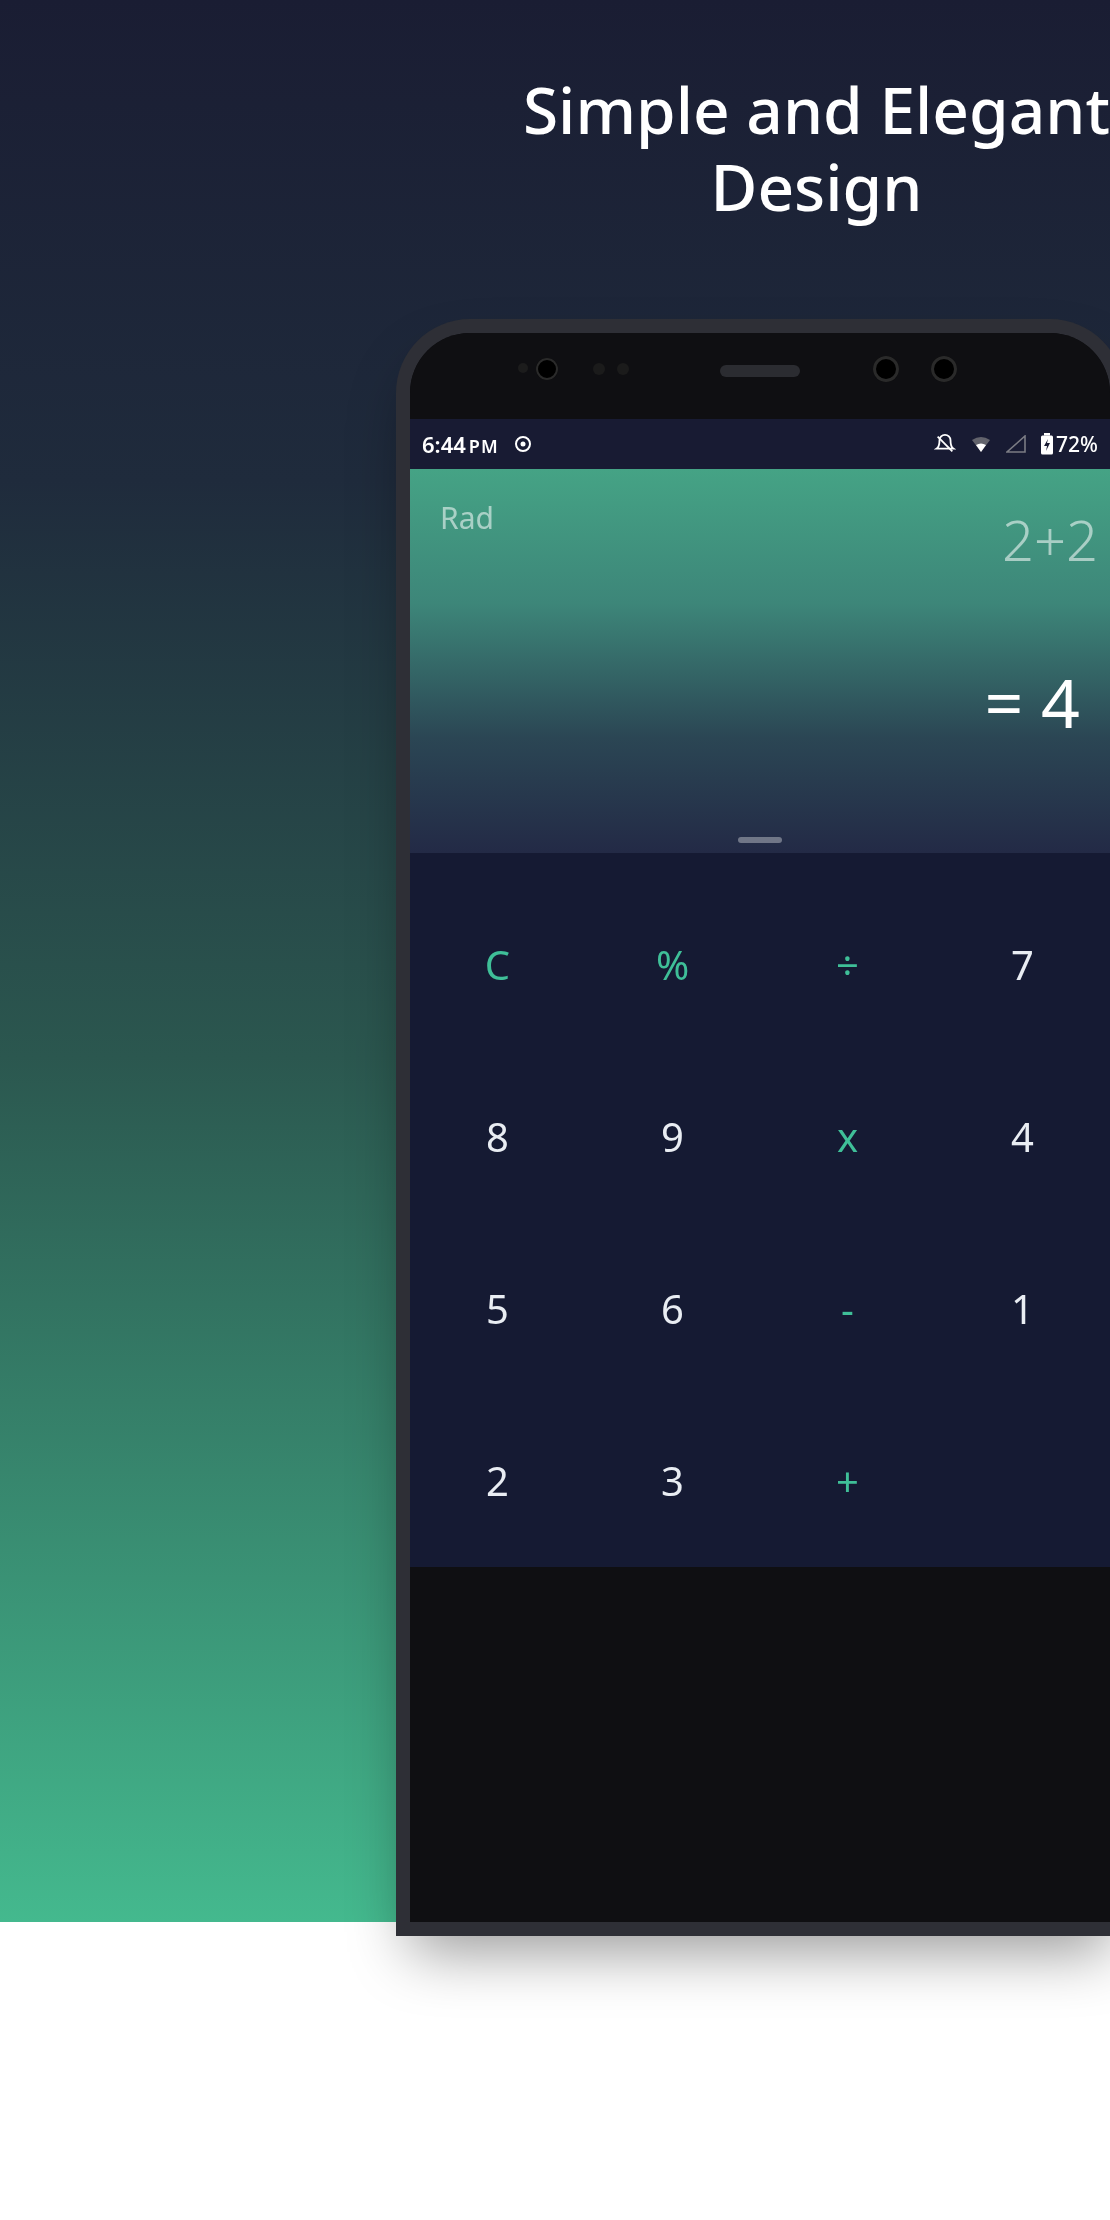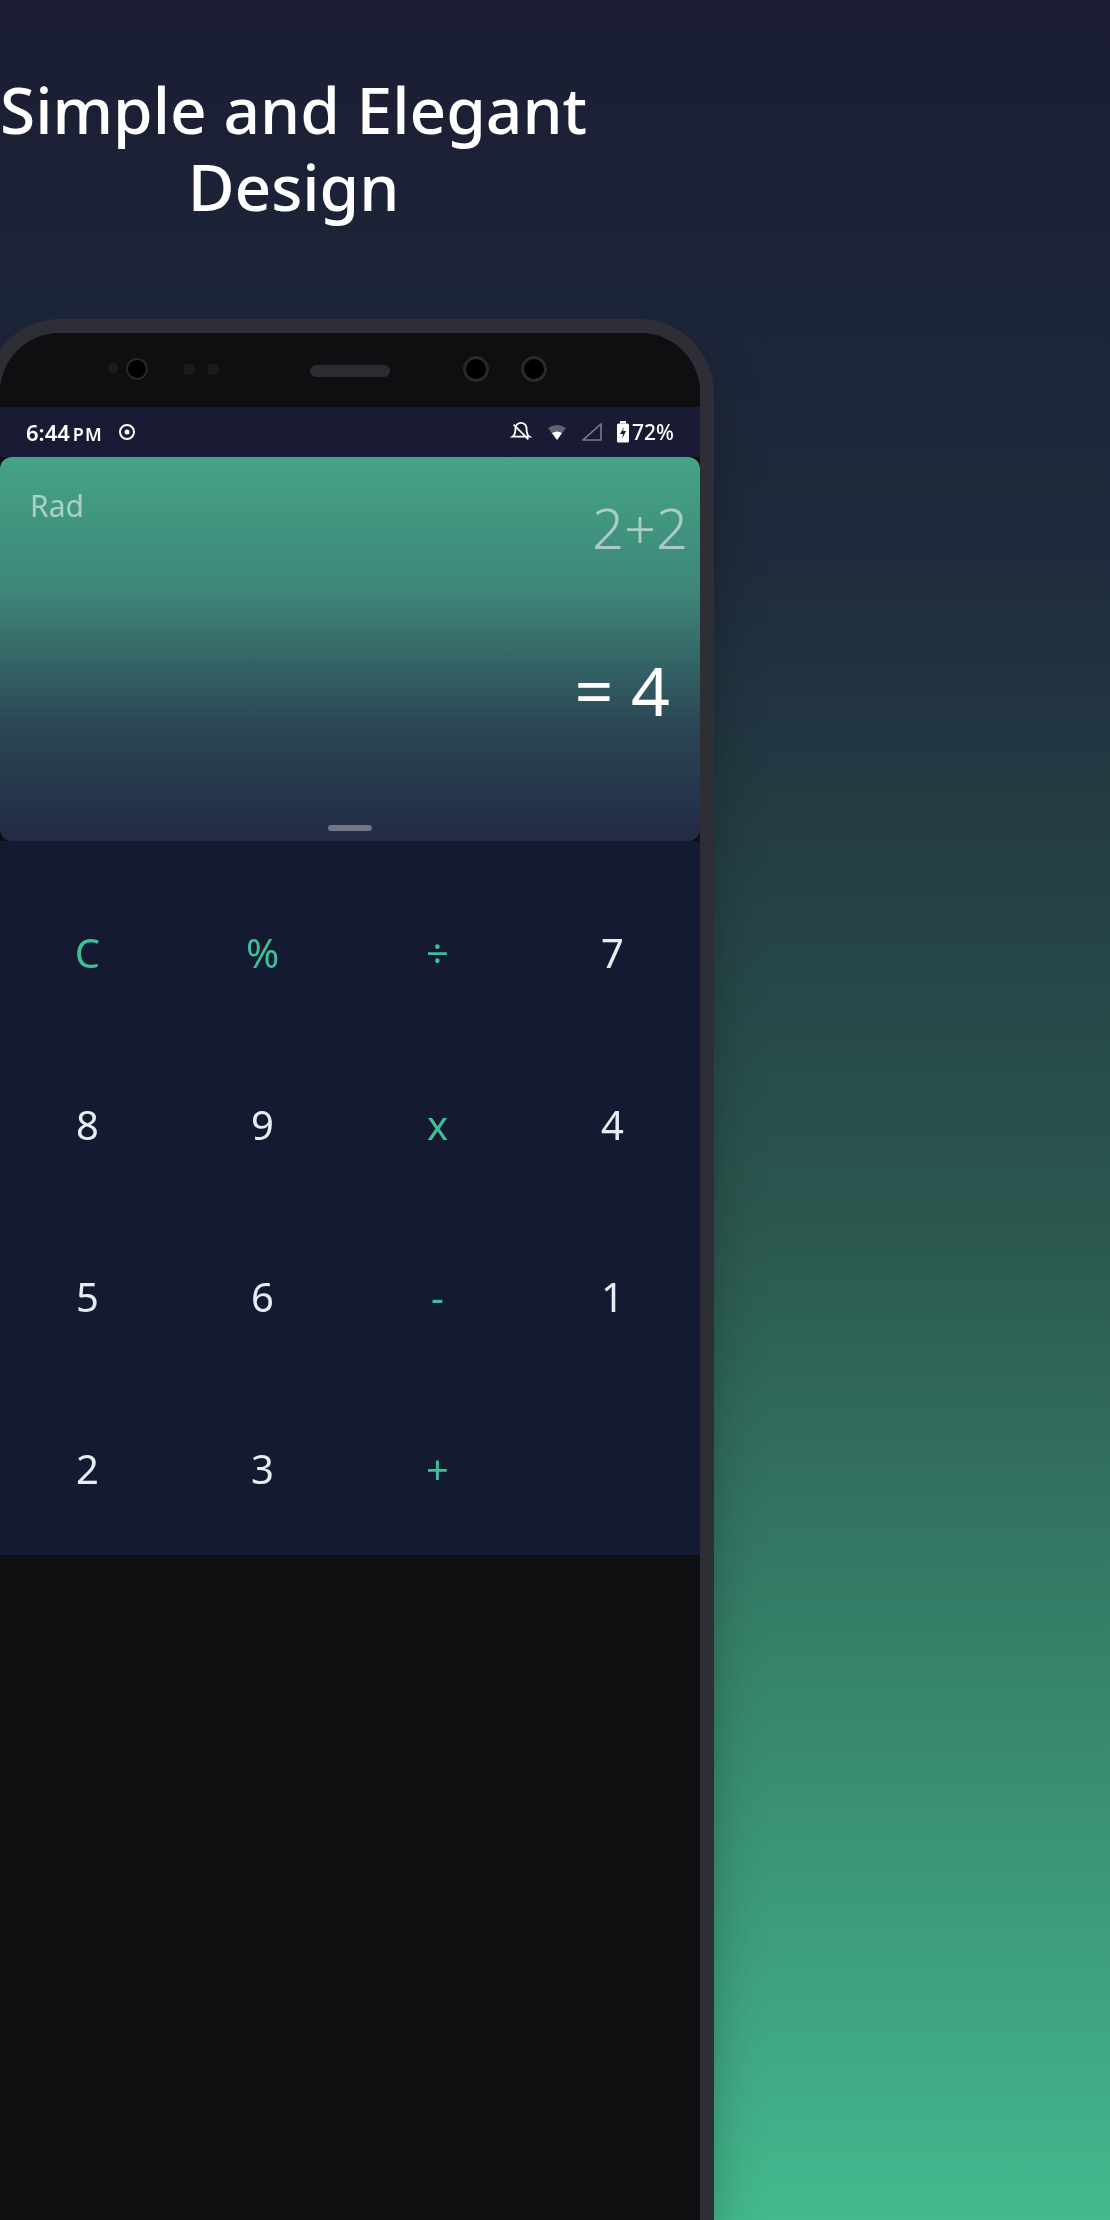--- a/index.html
+++ b/index.html
@@ -1,20 +1,20 @@
 <!DOCTYPE html>
 <html><head>
 <meta charset="utf-8">
 <style>
   * { margin:0; padding:0; box-sizing:border-box; }
   html, body { width:1110px; height:2220px; overflow:hidden; font-family:-apple-system,"Segoe UI",system-ui,sans-serif; }
   .stage {
-    width:1110px; height:2220px;
+    width:1110px; height:1922px;
     background: linear-gradient(180deg,#1a1d33 0%,#1f2b3c 25%,#2b574f 55%,#44b98e 100%);
-    display:flex; flex-direction:column; align-items:flex-start;
+    display:flex; flex-direction:column; align-items:flex-end;
   }
   .headline {
     color:#fff; font-size:64px; font-weight:500; text-align:center;
     line-height:1.2; margin-top:72px; white-space:pre-line;
   }
   .phone {
     width:700px; margin-top:107px; position:relative;
     border-radius:60px 60px 0 0; background:#0f0f12;
     box-shadow:0 0 0 14px #2e2f36, 0 30px 60px rgba(0,0,0,.4);
     overflow:hidden; flex:1;
@@ -27,32 +27,32 @@
   .sensor-l1 { position:absolute; top:25px; left:126px; width:22px; height:22px; border-radius:50%; background:#000; box-shadow:inset 0 0 0 2px #2a2a2a; }
   .sensor-l2 { position:absolute; top:30px; left:108px; width:10px; height:10px; border-radius:50%; background:#1c1c1c; }
   .sensor-l3 { position:absolute; top:30px; left:183px; width:12px; height:12px; border-radius:50%; background:#1b1b1b; }
   .sensor-l4 { position:absolute; top:30px; left:207px; width:12px; height:12px; border-radius:50%; background:#1b1b1b; }
   .sensor-r1 { position:absolute; top:23px; left:463px; width:26px; height:26px; border-radius:50%; background:#000; box-shadow:inset 0 0 0 3px #2a2a2a; }
   .sensor-r2 { position:absolute; top:23px; left:521px; width:26px; height:26px; border-radius:50%; background:#000; box-shadow:inset 0 0 0 3px #2a2a2a; }
 
   .screen { position:relative; }
   .statusbar {
     height:50px; background:#181b33; display:flex; align-items:center;
-    padding:0 26px; color:#fff; font-size:22px;
+    padding:0 12px; color:#fff; font-size:22px;margin-top:12px;
   }
   .status-left { display:flex; align-items:baseline; gap:3px; }
   .status-time { font-weight:600; }
   .status-ampm { font-size:18px; font-weight:600; letter-spacing:1px; }
   .status-icon { margin-left:12px; display:inline-flex; align-items:center; }
   .status-right { margin-left:auto; display:flex; align-items:center; gap:2px; }
   .status-batt { font-weight:500; font-size:21px; }
 
   .display-area {
     background:linear-gradient(180deg,#45a385 0%,#3d8679 35%,#2b4654 70%,#232a46 100%);
-    height:384px; padding:28px 30px 10px; position:relative; color:#fff;border-radius:12px;
+    height:384px; padding:28px 30px 10px; position:relative; color:#fff;
   }
   .rad-label { color:rgba(255,255,255,.55); font-size:30px; font-weight:400; }
   .expression { position:absolute; top:32px; right:12px; font-size:56px; color:rgba(255,255,255,.55); font-weight:300; }
   .result { position:absolute; top:186px; right:30px; font-size:68px; color:#fff; font-weight:400; }
   .drag-handle { position:absolute; bottom:10px; left:50%; transform:translateX(-50%); width:44px; height:6px; border-radius:3px; background:rgba(255,255,255,.35); }
 
   .keypad {
     background:#151a33; padding-top:26px;
     display:grid; grid-template-columns:repeat(4,1fr);
     grid-auto-rows:172px; flex:1;

